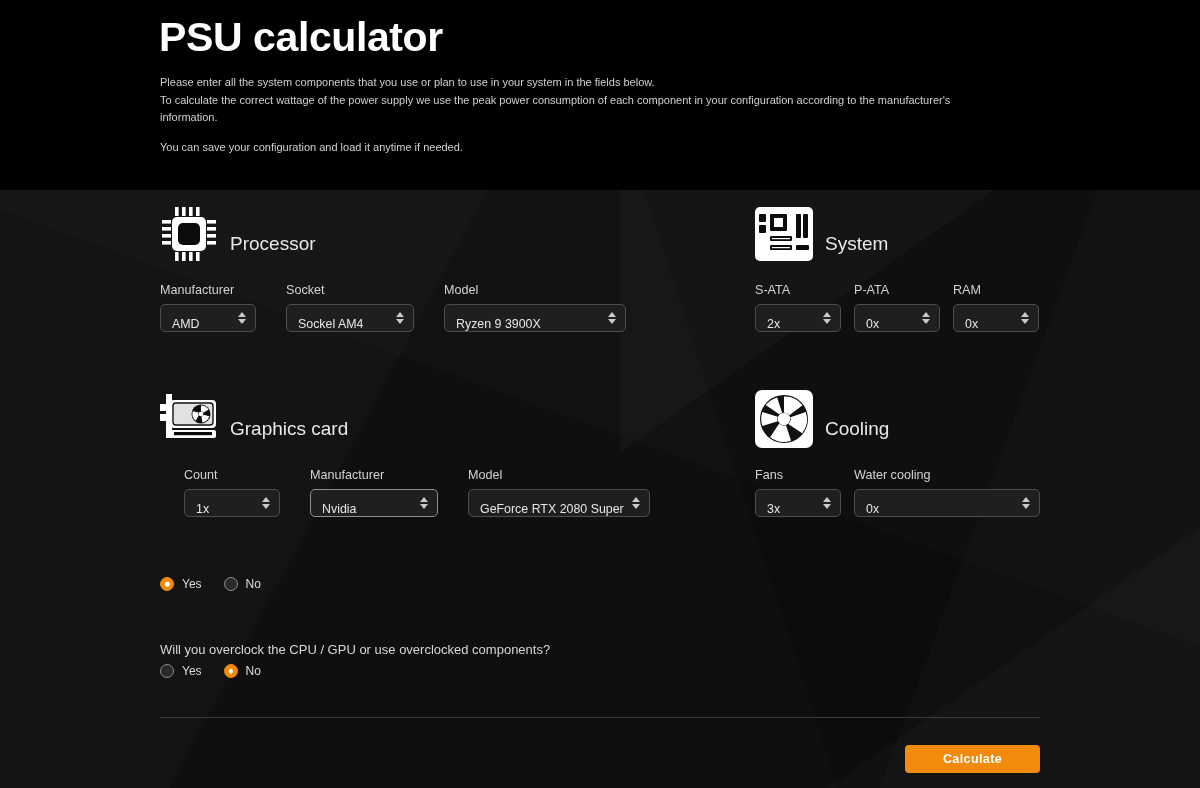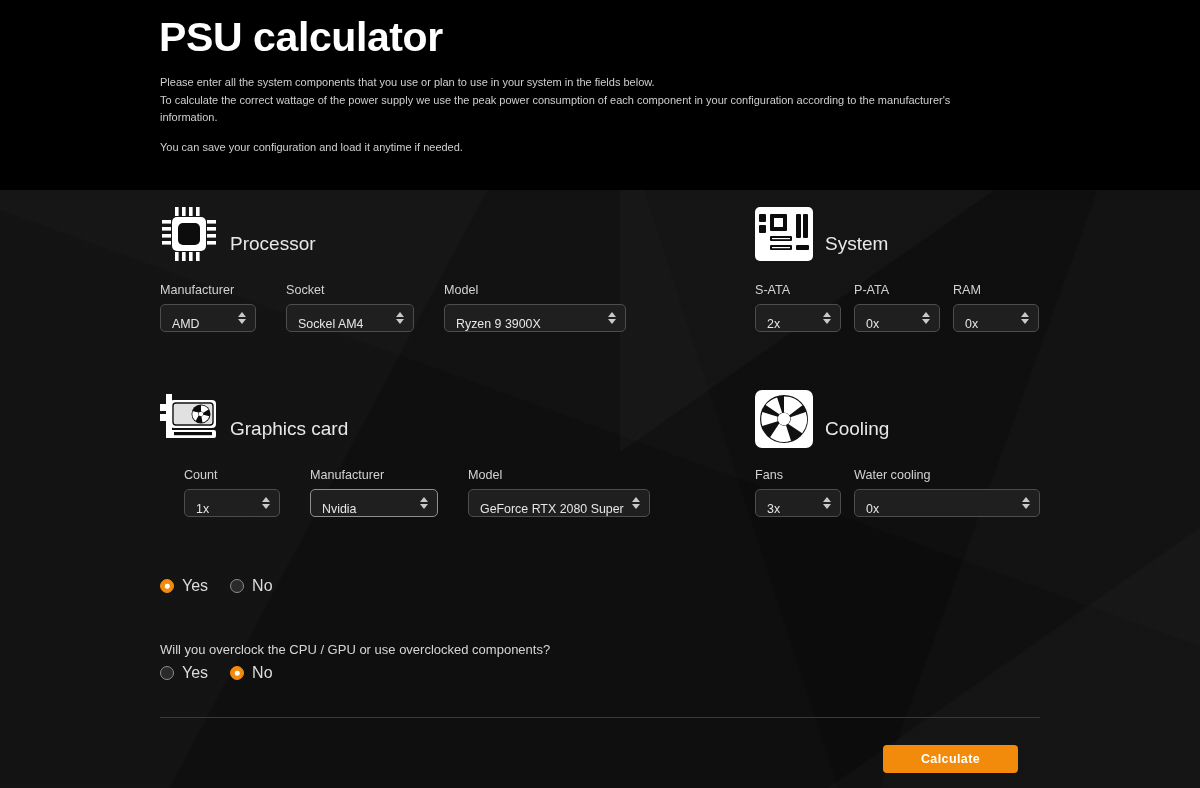--- a/index.html
+++ b/index.html
@@ -186,36 +186,36 @@
     content: "";
     position: absolute;
     left: 50%; top: 50%;
     transform: translate(-50%, -50%);
     width: 4.5px; height: 4.5px;
     border-radius: 50%;
     background: #ffffff;
   }
   .radio-label {
     margin-left: 8px;
-    font-size: 16px;
+    font-size: 12px;
     color: #dcdcdc;
   }
 
   
   .divider {
     position: absolute;
     left: 160px;
     top: 527px;
     width: 880px;
     height: 1px;
     background: #3a3a3a;
   }
   .calc-btn {
     position: absolute;
-    left: 883px;
+    left: 905px;
     top: 555px;
     width: 135px;
     height: 28px;
     background: #f28b0c;
     border: none;
     border-radius: 4px;
     color: #ffffff;
     font-family: "Liberation Sans", sans-serif;
     font-size: 12.5px;
     font-weight: bold;

